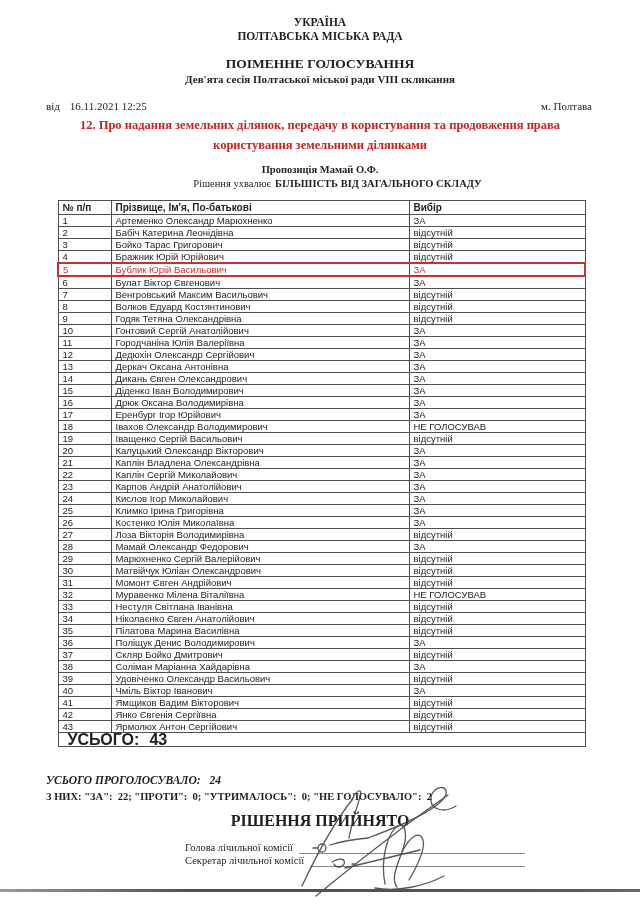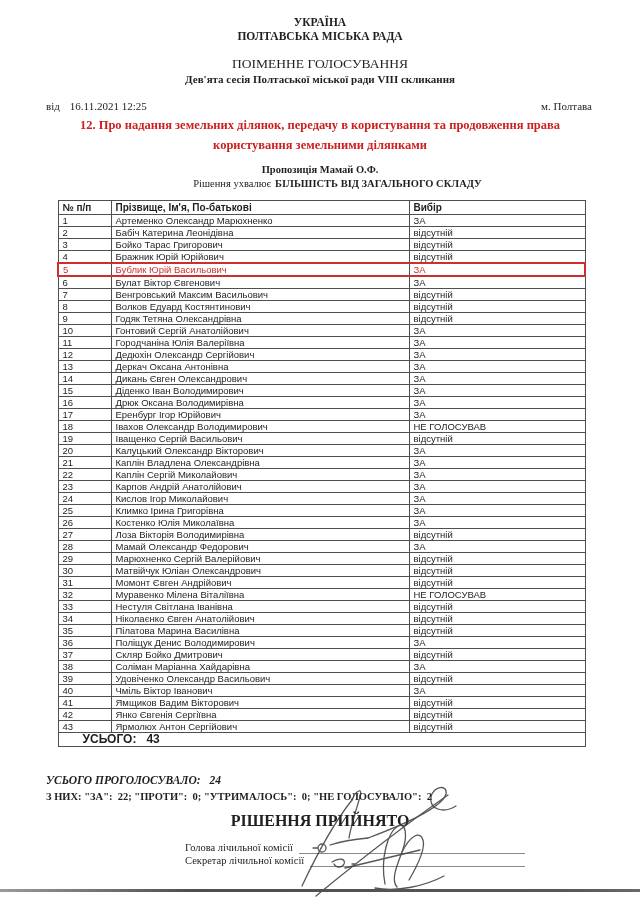--- a/index.html
+++ b/index.html
@@ -14,21 +14,21 @@
     background:#ffffff;
     font-family:"Liberation Serif", serif;
     color:var(--ink);
     position:relative;
     overflow:hidden;
   }
   .page{position:relative;width:640px;height:905px;}
   .center{text-align:center;}
   .hdr1{font-size:11.5px;font-weight:bold;line-height:14px;}
   .hdr1.first{padding-top:15px;}
-  .hdr2{font-size:13.5px;font-weight:normal;margin-top:13px;line-height:15px;}
+  .hdr2{font-size:13.5px;font-weight:bold;margin-top:13px;line-height:15px;}
   .hdr3{font-size:11px;font-weight:bold;margin-top:2px;line-height:13px;}
   .dateline{margin:14px 48px 0 46px;font-size:11px;display:flex;align-items:flex-end;}
   .dateline .lbl{margin-right:10px;}
   .dateline .spacer{flex:1;}
   .agenda{
     color:var(--accent-red);
     font-weight:bold;
     font-size:12.5px;
     line-height:1.6;
     margin:3px 48px 0 48px;
@@ -53,21 +53,21 @@
     border:1px solid var(--border);
     padding:0 4px;
     height:11.7px;
     line-height:11px;
     text-align:left;
     vertical-align:middle;
     white-space:nowrap;
     overflow:hidden;
   }
   table.vt thead th{font-weight:bold;font-size:10px;height:14px;}
-  table.vt tfoot td{font-weight:bold;font-size:12px;height:14px;padding-left:24px;margin-left:32px;}
+  table.vt tfoot td{font-weight:bold;font-size:16px;height:14px;padding-left:9px;margin-left:32px;}
   table.vt tfoot .tv{margin-left:10px;}
   tr.hl td{
     color:var(--row-red);
     border-top:2px solid var(--row-red);
     border-bottom:2px solid var(--row-red);
   }
   tr.hl td:first-child{border-left:2px solid var(--row-red);}
   tr.hl td:last-child{border-right:2px solid var(--row-red);}
 
   .sum1{margin:27px 0 0 46px;font-weight:bold;font-size:11.5px;line-height:13px;font-style:italic;}

